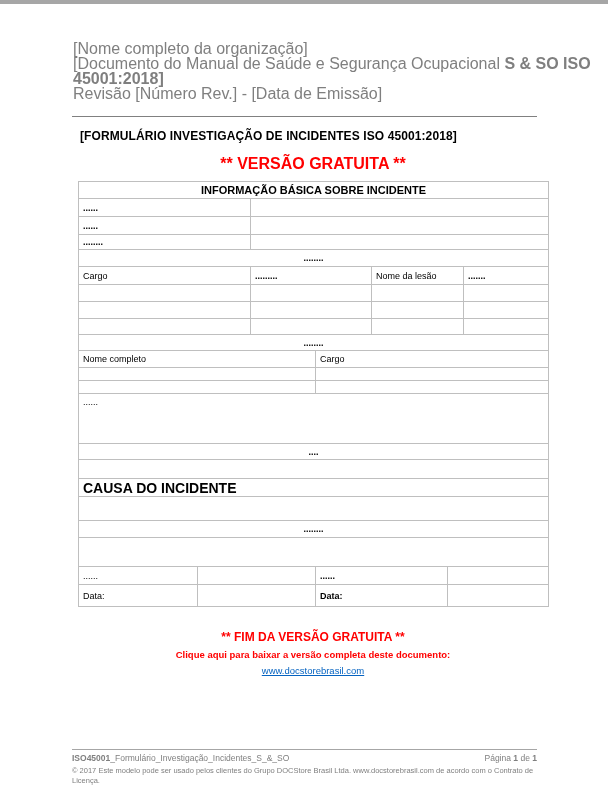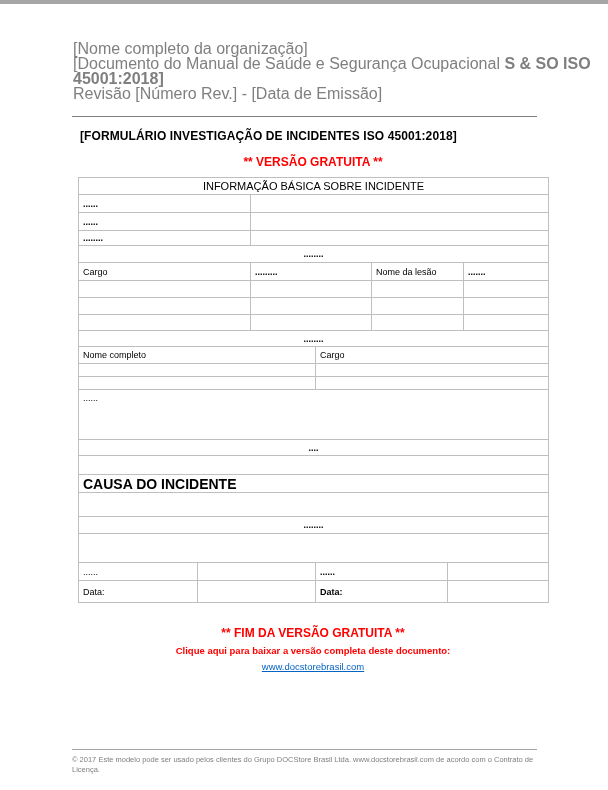--- a/index.html
+++ b/index.html
@@ -3,27 +3,27 @@
 <meta charset="utf-8">
 <style>
   *{box-sizing:border-box;margin:0;padding:0}
   html,body{width:608px;height:790px}
   body{background:#ffffff;font-family:"Liberation Sans",sans-serif;position:relative;overflow:hidden;color:#000}
   .topbar{height:4px;width:100%;background:#a6a6a6}
   .docheader{margin:37px 0 0 73px;color:#7f7f7f;font-size:16px;line-height:15px}
   .docheader b{font-weight:bold}
   .rule{width:465px;margin:15px 0 0 72px;border-top:1px solid #808080}
   .doc-title{margin:12px 0 0 80px;font-size:12px;font-weight:bold;letter-spacing:.1px}
-  .free-banner{width:470px;margin:12px 0 0 78px;text-align:center;font-size:12px;font-weight:bold}
+  .free-banner{width:470px;margin:12px 0 0 78px;text-align:center;font-size:16px;font-weight:bold}
   .red{color:#ff0000}
   table.form{margin:8px 0 0 78px;width:470px;border-collapse:collapse;table-layout:fixed;font-size:9px}
   table.form td{border:1px solid #bfbfbf;padding:0 4px;overflow:hidden;white-space:nowrap;vertical-align:middle}
   .c{text-align:center}
   .b{font-weight:bold}
-  .hdr{font-size:11px;font-weight:normal;text-align:center}
+  .hdr{font-size:11px;font-weight:bold;text-align:center}
   .cause{font-size:14px;font-weight:bold;}
   .vt{vertical-align:top !important;padding-top:3px !important}
   tr.h13{height:13px} tr.h15{height:15px} tr.h16{height:16px} tr.h17{height:17px}
   tr.h18{height:18px} tr.h19{height:19px} tr.h22{height:22px} tr.h24{height:24px}
   tr.h29{height:29px} tr.h30{height:30px} tr.h50{height:50px}
   .end-banner{width:470px;margin:23px 0 0 78px;text-align:center}
   .end-title{font-size:12px;font-weight:bold;line-height:15px}
   .end-sub{font-size:9.5px;font-weight:bold;margin-top:4px}
   .end-link{display:inline-block;margin-top:5px;font-size:9.5px;font-weight:normal;color:#0563c1;text-decoration:underline;cursor:pointer}
   .page-footer{position:absolute;left:72px;top:749px;width:465px;border-top:1px solid #a6a6a6;padding-top:3px;color:#7f7f7f}
@@ -151,14 +151,18 @@
 </tbody>
   </table>
 
 <div class="end-banner">
   <div class="end-title red">** FIM DA VERSÃO GRATUITA **</div>
   <div class="end-sub red">Clique aqui para baixar a versão completa deste documento:</div>
   <a class="end-link">www.docstorebrasil.com</a>
 </div>
 
 <footer class="page-footer">
+  <div class="footer-row">
+    <span><b>ISO45001</b><span>_Formulário_Investigação_Incidentes_S_&amp;_SO</span></span>
+    <span><span>Página </span><b>1</b><span> de </span><b>1</b></span>
+  </div>
   <div class="footer-copy">© 2017 Este modelo pode ser usado pelos clientes do Grupo DOCStore Brasil Ltda. www.docstorebrasil.com de acordo com o Contrato de Licença.</div>
 </footer>
 
 </body></html>

